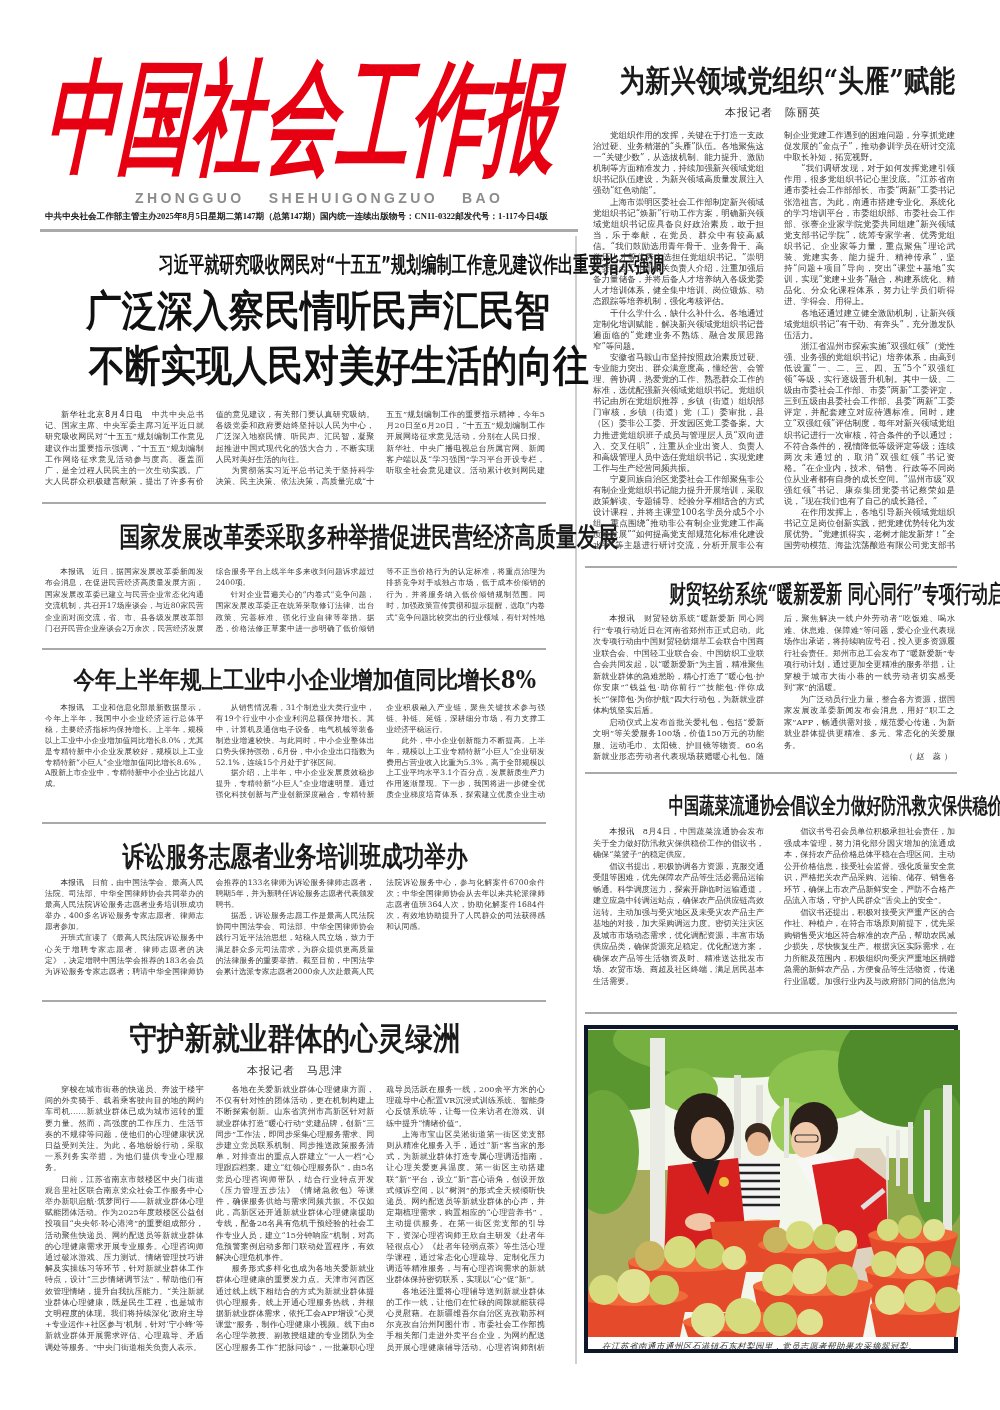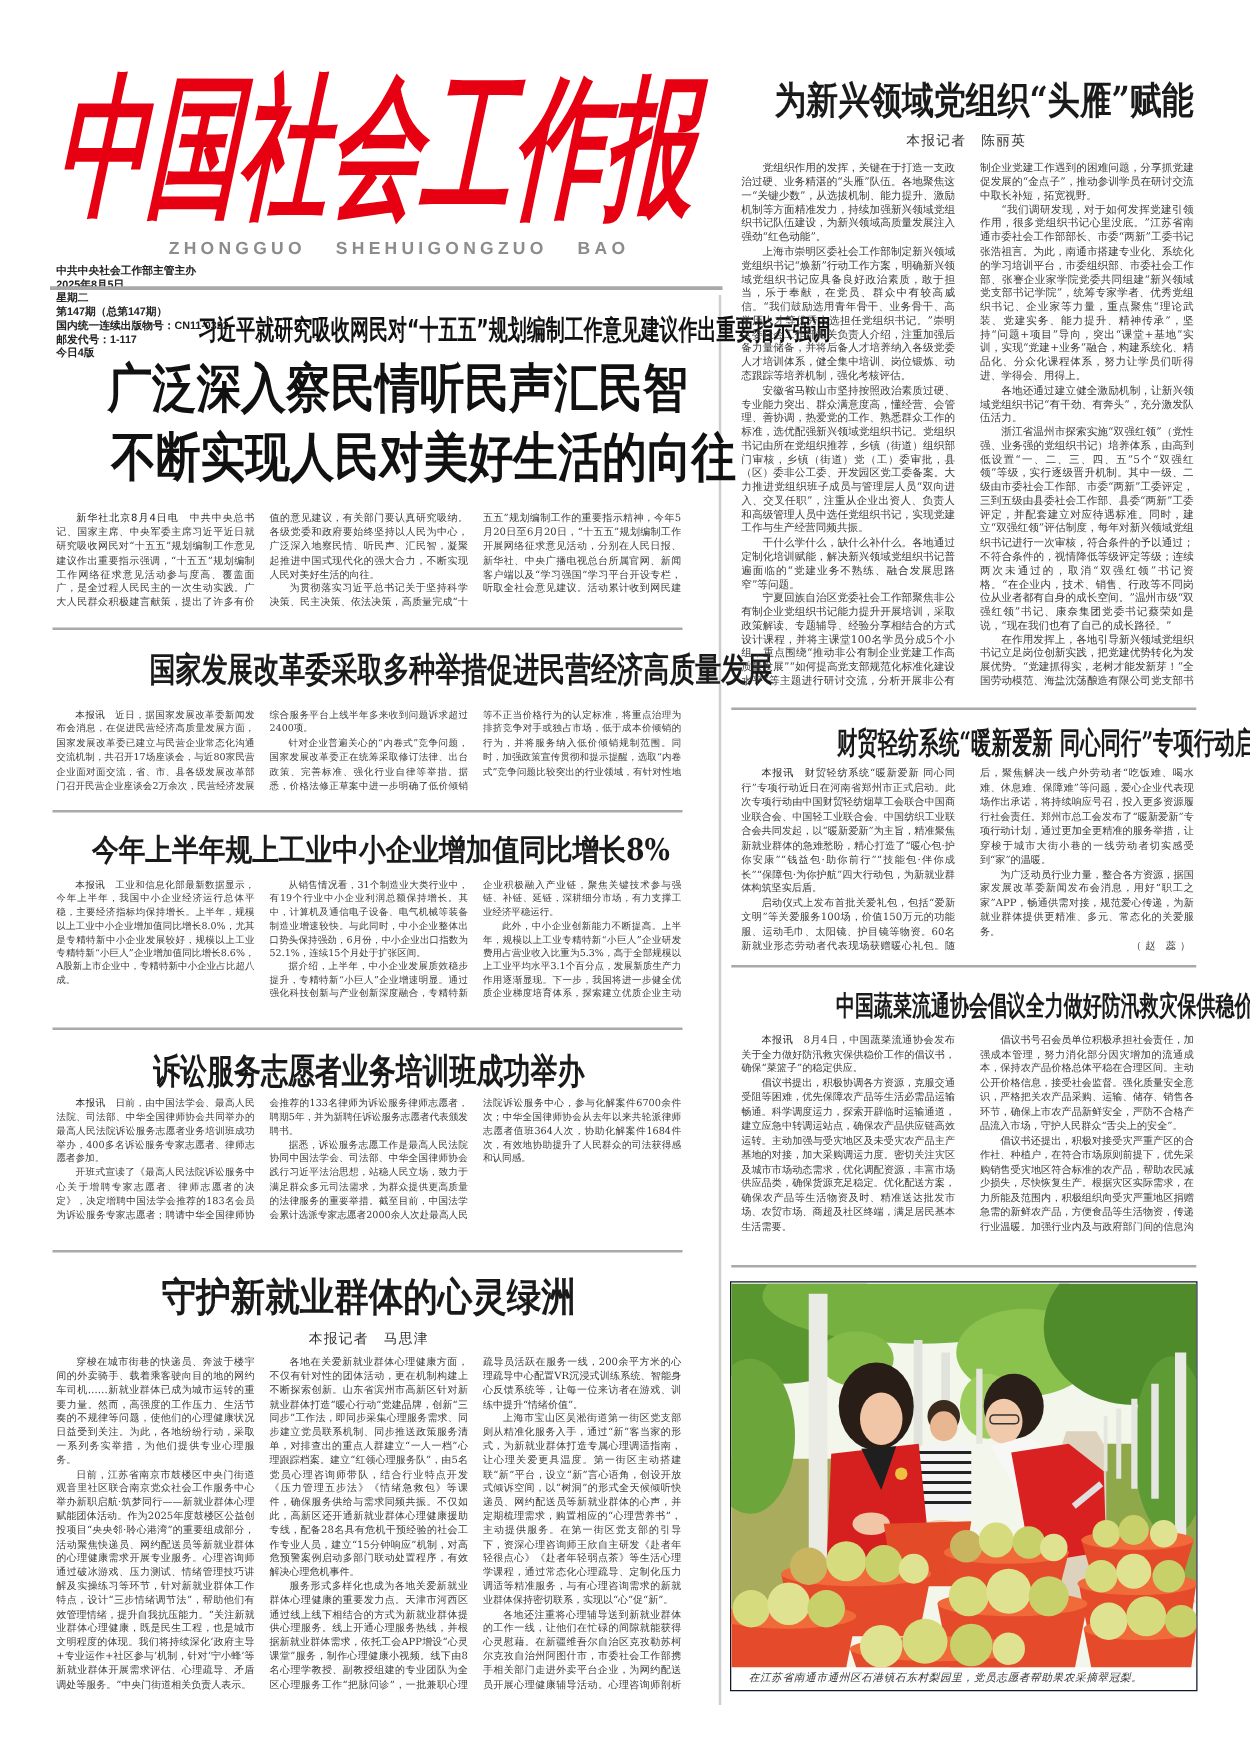--- a/index.html
+++ b/index.html
@@ -1,35 +1,35 @@
 <!DOCTYPE html>
 <html><head>
 <meta charset="utf-8">
 <style>
 *{box-sizing:border-box;}
 html,body{margin:0;padding:0;background:#fff;}
 body{width:1000px;height:1410px;position:relative;overflow:hidden;}
 .abs{position:absolute;}
 .logo{left:50px;top:56px;width:520px;color:#e60012;font-family:"DejaVu Serif",serif;font-weight:bold;font-style:italic;font-size:72px;line-height:72px;letter-spacing:1px;white-space:nowrap;transform-origin:left top;transform:scaleY(1.7) skewX(-6deg);}
 .pinyin{left:135px;top:190px;display:flex;gap:24px;font-family:"Liberation Sans",sans-serif;font-weight:bold;font-size:14px;letter-spacing:3.4px;color:#8c8c8c;white-space:nowrap;}
-.info{left:45px;top:211px;width:528px;display:flex;font-family:Liberation Sans, sans-serif;font-weight:bold;font-size:8.6px;line-height:11px;color:#222;white-space:nowrap;flex-direction:column;}
+.info{left:45px;top:211px;width:528px;display:flex;font-family:Liberation Serif, serif;font-weight:bold;font-size:8.6px;line-height:11px;color:#222;white-space:nowrap;}
 .rule{position:absolute;background:#a9a9a9;}
 .vrule{position:absolute;left:575px;top:236px;width:2px;height:1128px;background:#cfcfcf;}
 .hl{position:absolute;text-align:center;white-space:nowrap;line-height:1;}
 .hl > span{display:inline-block;transform-origin:center top;}
 .serif{font-family:"DejaVu Serif",serif;font-weight:bold;color:#1a1a1a;}
 .sans{font-family:"DejaVu Sans",sans-serif;font-weight:900;color:#111;}
 .byline{position:absolute;text-align:center;font-family:"DejaVu Serif",serif;font-size:11px;line-height:13px;color:#333;letter-spacing:1px;white-space:pre;}
 .body{position:absolute;font-family:"DejaVu Serif",serif;color:#3b3b3b;text-align:justify;column-fill:auto;overflow:hidden;}
 .body p{margin:0;text-indent:2em;}
 .body .dl{font-family:"DejaVu Sans",sans-serif;font-weight:normal;color:#1e1e1e;}
 .body p.sig{text-align:right;text-indent:0;letter-spacing:3px;}
 .c3{column-count:3;column-gap:12px;}
 .c2{column-count:2;column-gap:20px;}
-.figure{position:absolute;left:584px;top:1025px;width:374px;height:328px;border:1px solid #0f172a;}
+.figure{position:absolute;left:584px;top:1025px;width:374px;height:328px;border:4px solid #0f172a;}
 .photo{position:absolute;left:0px;top:1px;display:block;}
 .caption{position:absolute;left:14px;top:312px;font-family:"DejaVu Serif",serif;font-style:italic;font-size:8.5px;line-height:10px;color:#333;letter-spacing:.5px;white-space:nowrap;}
 </style>
 </head>
 <body>
 
 <div class="abs logo">中国社会工作报</div>
 <div class="abs pinyin">
   <span>ZHONGGUO</span>
   <span>SHEHUIGONGZUO</span>
@@ -105,22 +105,22 @@
     <p>各地还注重将心理辅导送到新就业群体的工作一线，让他们在忙碌的间隙就能获得心灵慰藉。在新疆维吾尔自治区克孜勒苏柯尔克孜自治州阿图什市，市委社会工作部携手相关部门走进外卖平台企业，为网约配送员开展心理健康辅导活动。心理咨询师剖析网约配送员常见的心理问题与负面情绪根源，设计互动游戏，帮助他们释放压力，增进交流。参与活动的网约配送员纷纷表示收获颇丰：“原来有这么多实用的方法能缓解压力，以后再遇到难题，心里就有底了，也知道该怎么调节自己了。”</p>
   </div>
 
 <div class="hl" style="left:590px;top:66px;width:366px;">
   <span class="serif" style="font-size:30px;transform:scaleX(.85);">为新兴领域党组织“头雁”赋能</span>
 </div>
 <div class="byline" style="left:590px;top:106px;width:366px;">本报记者　陈丽英</div>
 <div class="body c2" style="left:593px;top:130px;width:362px;height:426px;font-size:8.5px;line-height:11.1px;">
     <p>党组织作用的发挥，关键在于打造一支政治过硬、业务精湛的“头雁”队伍。各地聚焦这一“关键少数”，从选拔机制、能力提升、激励机制等方面精准发力，持续加强新兴领域党组织书记队伍建设，为新兴领域高质量发展注入强劲“红色动能”。</p>
     <p>上海市崇明区委社会工作部制定新兴领域党组织书记“焕新”行动工作方案，明确新兴领域党组织书记应具备良好政治素质，敢于担当，乐于奉献，在党员、群众中有较高威信。“我们鼓励选用青年骨干、业务骨干、高学历人才等优秀人选担任党组织书记。”崇明区委社会工作部相关负责人介绍，注重加强后备力量储备，并将后备人才培养纳入各级党委人才培训体系，健全集中培训、岗位锻炼、动态跟踪等培养机制，强化考核评估。</p>
+    <p>干什么学什么，缺什么补什么。各地通过定制化培训赋能，解决新兴领域党组织书记普遍面临的“党建业务不熟练、融合发展思路窄”等问题。</p>
     <p>安徽省马鞍山市坚持按照政治素质过硬、专业能力突出、群众满意度高，懂经营、会管理、善协调，热爱党的工作、熟悉群众工作的标准，选优配强新兴领域党组织书记。党组织书记由所在党组织推荐，乡镇（街道）组织部门审核，乡镇（街道）党（工）委审批，县（区）委非公工委、开发园区党工委备案。大力推进党组织班子成员与管理层人员“双向进入、交叉任职”，注重从企业出资人、负责人和高级管理人员中选任党组织书记，实现党建工作与生产经营同频共振。</p>
-    <p>干什么学什么，缺什么补什么。各地通过定制化培训赋能，解决新兴领域党组织书记普遍面临的“党建业务不熟练、融合发展思路窄”等问题。</p>
     <p>宁夏回族自治区党委社会工作部聚焦非公有制企业党组织书记能力提升开展培训，采取政策解读、专题辅导、经验分享相结合的方式设计课程，并将主课堂100名学员分成5个小组，重点围绕“推动非公有制企业党建工作高质量发展”“如何提高党支部规范化标准化建设水平”等主题进行研讨交流，分析开展非公有制企业党建工作遇到的困难问题，分享抓党建促发展的“金点子”，推动参训学员在研讨交流中取长补短，拓宽视野。</p>
     <p>“我们调研发现，对于如何发挥党建引领作用，很多党组织书记心里没底。”江苏省南通市委社会工作部部长、市委“两新”工委书记张浩祖言。为此，南通市搭建专业化、系统化的学习培训平台，市委组织部、市委社会工作部、张謇企业家学院党委共同组建“新兴领域党支部书记学院”，统筹专家学者、优秀党组织书记、企业家等力量，重点聚焦“理论武装、党建实务、能力提升、精神传承”，坚持“问题+项目”导向，突出“课堂+基地”实训，实现“党建+业务”融合，构建系统化、精品化、分众化课程体系，努力让学员们听得进、学得会、用得上。</p>
     <p>各地还通过建立健全激励机制，让新兴领域党组织书记“有干劲、有奔头”，充分激发队伍活力。</p>
     <p>浙江省温州市探索实施“双强红领”（党性强、业务强的党组织书记）培养体系，由高到低设置“一、二、三、四、五”5个“双强红领”等级，实行逐级晋升机制。其中一级、二级由市委社会工作部、市委“两新”工委评定，三到五级由县委社会工作部、县委“两新”工委评定，并配套建立对应待遇标准。同时，建立“双强红领”评估制度，每年对新兴领域党组织书记进行一次审核，符合条件的予以通过；不符合条件的，视情降低等级评定等级；连续两次未通过的，取消“双强红领”书记资格。“在企业内，技术、销售、行政等不同岗位从业者都有自身的成长空间。”温州市级“双强红领”书记、康奈集团党委书记蔡荣如是说，“现在我们也有了自己的成长路径。”</p>
     <p>在作用发挥上，各地引导新兴领域党组织书记立足岗位创新实践，把党建优势转化为发展优势。“党建抓得实，老树才能发新芽！”全国劳动模范、海盐沈荡酿造有限公司党支部书记屠卫华立足生产一线实际，打造“匠心”党建品牌，在生产研发车间设立党员示范岗和党员责任区，带领技术攻坚党小组精研“九道签艺”的每个关键环节，破解工艺难题，实现古法酿造产品连续二十多年合格率达100%。他还联合周边6个村（社区）党组织成立共富联合体，通过“支部联建、产业联营”，带动村集体实现增收致富。同时，牵头打造沈荡酿造“非遗工坊”，通过“非遗研学+文旅体验”模式，带动产业发展，助力乡村全面振兴。</p>
   </div>
 <div class="rule" style="left:585px;top:566px;width:372px;height:2px;"></div>
 
 <div class="hl" style="left:587px;top:582px;width:372px;">
   <span class="serif" style="font-size:24px;transform:scaleX(.68);">财贸轻纺系统“暖新爱新 同心同行”专项行动启动</span>

